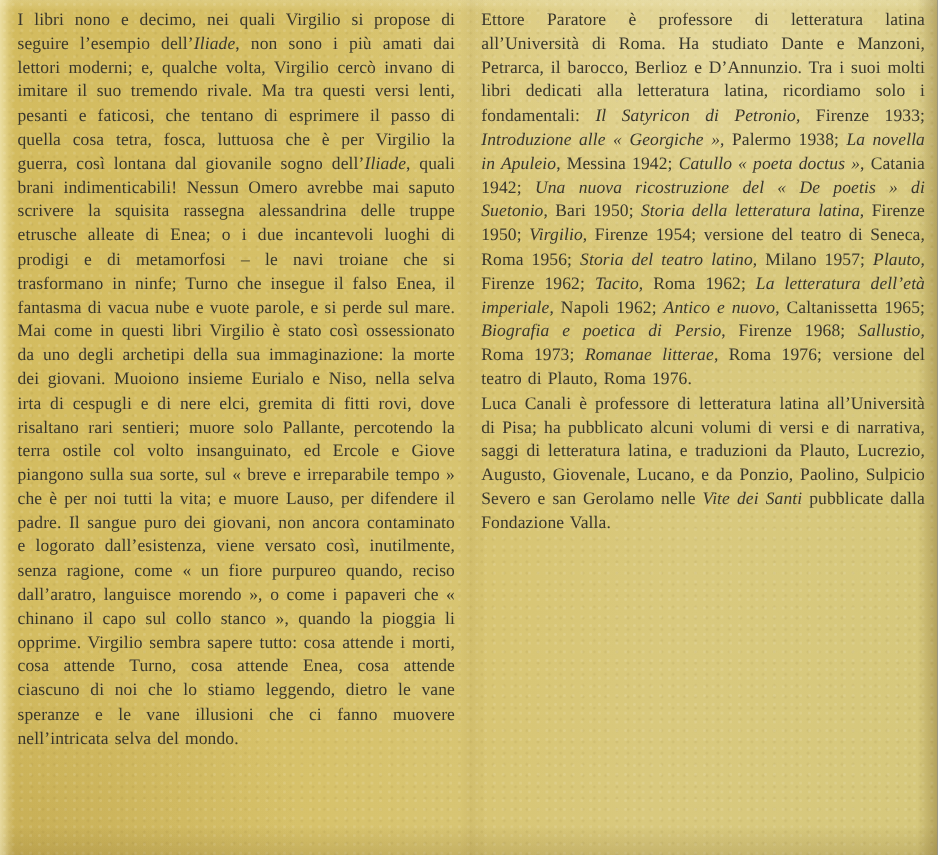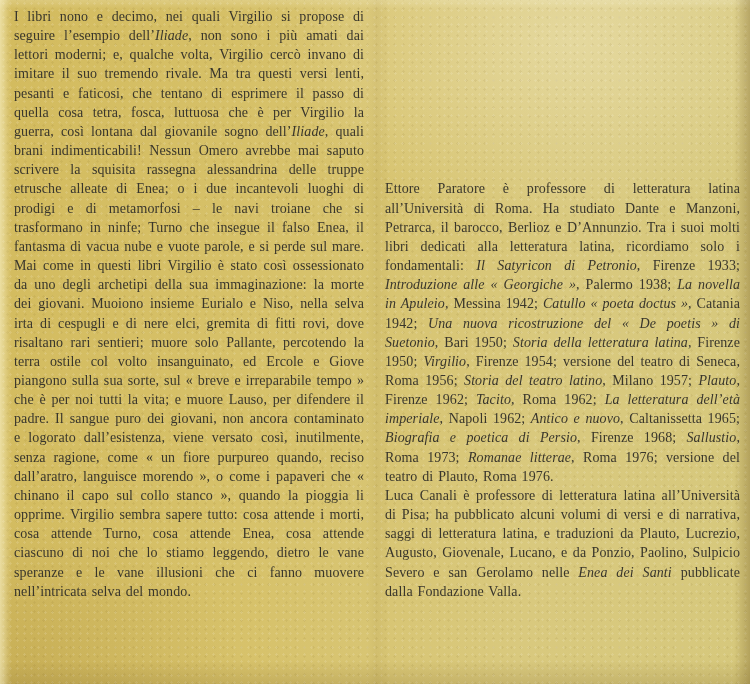--- a/index.html
+++ b/index.html
@@ -46,21 +46,20 @@
       linear-gradient(to bottom, rgba(255,252,230,0.22), rgba(255,252,230,0) 10px),
       linear-gradient(to right, rgba(0,0,0,0) 49%, rgba(120,95,30,0.07) 50.2%, rgba(0,0,0,0) 52%);
   }
 
   .columns {
     position: relative;
     display: flex;
     gap: 21px;
     padding: 7px 10px 0 14px;
     z-index: 1;
-    align-items: flex-end;
   }
 
   .column { flex: 0 0 auto; }
   .column-left  { width: 350px; }
   .column-right { width: 355px; }
 
   p.body-text {
     margin: 0;
     text-align: justify;
     font-size: 14px;
@@ -76,17 +75,17 @@
 
 <div class="page">
   <div class="columns">
 
     <div class="column column-left">
       <p class="body-text"><span>I libri nono e decimo, nei quali Virgilio si propose di seguire l’esempio dell’</span><i>Iliade</i><span>, non sono i più amati dai lettori moderni; e, qualche volta, Virgilio cercò invano di imitare il suo tremendo rivale. Ma tra questi versi lenti, pesanti e faticosi, che tentano di esprimere il passo di quella cosa tetra, fosca, luttuosa che è per Virgilio la guerra, così lontana dal giovanile sogno dell’</span><i>Iliade</i><span>, quali brani indimenticabili! Nessun Omero avrebbe mai saputo scrivere la squisita rassegna alessandrina delle truppe etrusche alleate di Enea; o i due incantevoli luoghi di prodigi e di metamorfosi – le navi troiane che si trasformano in ninfe; Turno che insegue il falso Enea, il fantasma di vacua nube e vuote parole, e si perde sul mare. Mai come in questi libri Virgilio è stato così ossessionato da uno degli archetipi della sua immaginazione: la morte dei giovani. Muoiono insieme Eurialo e Niso, nella selva irta di cespugli e di nere elci, gremita di fitti rovi, dove risaltano rari sentieri; muore solo Pallante, percotendo la terra ostile col volto insanguinato, ed Ercole e Giove piangono sulla sua sorte, sul « breve e irreparabile tempo » che è per noi tutti la vita; e muore Lauso, per difendere il padre. Il sangue puro dei giovani, non ancora contaminato e logorato dall’esistenza, viene versato così, inutilmente, senza ragione, come « un fiore purpureo quando, reciso dall’aratro, languisce morendo », o come i papaveri che « chinano il capo sul collo stanco », quando la pioggia li opprime. Virgilio sembra sapere tutto: cosa attende i morti, cosa attende Turno, cosa attende Enea, cosa attende ciascuno di noi che lo stiamo leggendo, dietro le vane speranze e le vane illusioni che ci fanno muovere nell’intricata selva del mondo.</span></p>
     </div>
 
     <div class="column column-right">
       <p class="body-text"><span>Ettore Paratore è professore di letteratura latina all’Università di Roma. Ha studiato Dante e Manzoni, Petrarca, il barocco, Berlioz e D’Annunzio. Tra i suoi molti libri dedicati alla letteratura latina, ricordiamo solo i fondamentali: </span><i>Il Satyricon di Petronio</i><span>, Firenze 1933; </span><i>Introduzione alle « Georgiche »</i><span>, Palermo 1938; </span><i>La novella in Apuleio</i><span>, Messina 1942; </span><i>Catullo « poeta doctus »</i><span>, Catania 1942; </span><i>Una nuova ricostruzione del « De poetis » di Suetonio</i><span>, Bari 1950; </span><i>Storia della letteratura latina</i><span>, Firenze 1950; </span><i>Virgilio</i><span>, Firenze 1954; versione del teatro di Seneca, Roma 1956; </span><i>Storia del teatro latino</i><span>, Milano 1957; </span><i>Plauto</i><span>, Firenze 1962; </span><i>Tacito</i><span>, Roma 1962; </span><i>La letteratura dell’età imperiale</i><span>, Napoli 1962; </span><i>Antico e nuovo</i><span>, Caltanissetta 1965; </span><i>Biografia e poetica di Persio</i><span>, Firenze 1968; </span><i>Sallustio</i><span>, Roma 1973; </span><i>Romanae litterae</i><span>, Roma 1976; versione del teatro di Plauto, Roma 1976.</span></p>
-      <p class="body-text"><span>Luca Canali è professore di letteratura latina all’Università di Pisa; ha pubblicato alcuni volumi di versi e di narrativa, saggi di letteratura latina, e traduzioni da Plauto, Lucrezio, Augusto, Giovenale, Lucano, e da Ponzio, Paolino, Sulpicio Severo e san Gerolamo nelle </span><i>Enea dei Santi</i><span> pubblicate dalla Fondazione Valla.</span></p>
+      <p class="body-text"><span>Luca Canali è professore di letteratura latina all’Università di Pisa; ha pubblicato alcuni volumi di versi e di narrativa, saggi di letteratura latina, e traduzioni da Plauto, Lucrezio, Augusto, Giovenale, Lucano, e da Ponzio, Paolino, Sulpicio Severo e san Gerolamo nelle </span><i>Vite dei Santi</i><span> pubblicate dalla Fondazione Valla.</span></p>
     </div>
 
   </div>
 </div>
 
 </body></html>

